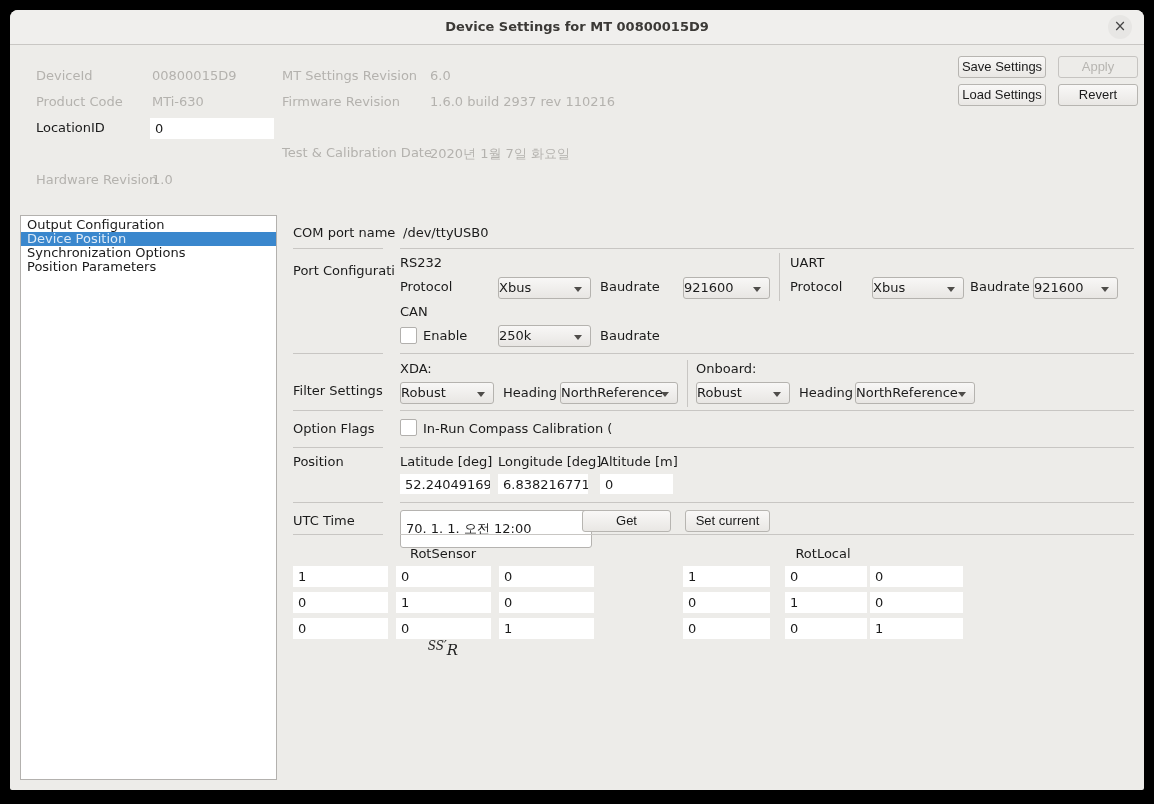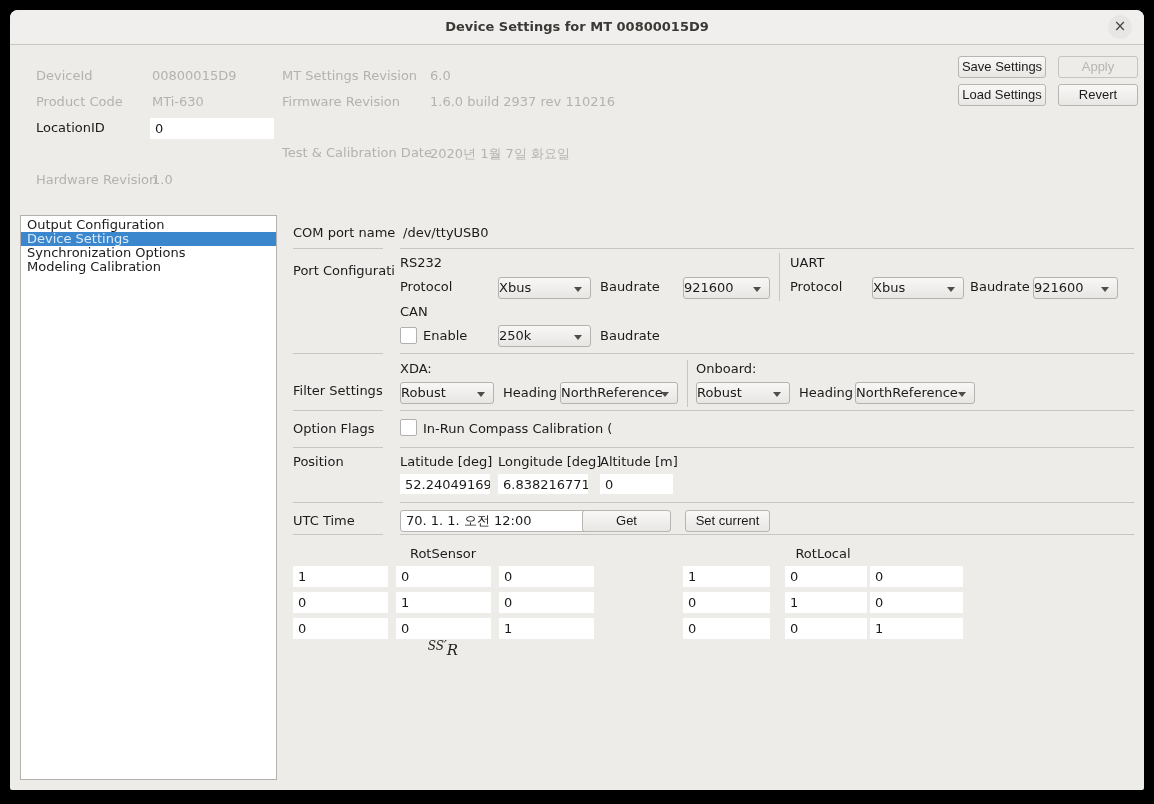--- a/index.html
+++ b/index.html
@@ -70,23 +70,23 @@
   <span class="abs gray" style="left:26px;top:162px">Hardware Revision</span>
   <span class="abs gray" style="left:142px;top:162px">1.0</span>
 
   <button class="btn" style="left:948px;top:46px;width:88px">Save Settings</button>
   <button class="btn disabled" style="left:1048px;top:46px;width:80px">Apply</button>
   <button class="btn" style="left:948px;top:74px;width:88px">Load Settings</button>
   <button class="btn" style="left:1048px;top:74px;width:80px">Revert</button>
 
   <div class="listbox">
     <div class="list-item">Output Configuration</div>
-    <div class="list-item selected">Device Settings</div>
+    <div class="list-item selected">Device Position</div>
     <div class="list-item">Synchronization Options</div>
-    <div class="list-item">Modeling Calibration</div>
+    <div class="list-item">Position Parameters</div>
   </div>
 
   <span class="abs" style="left:283px;top:215px">COM port name</span>
   <span class="abs" style="left:393px;top:215px">/dev/ttyUSB0</span>
   <div class="hsep" style="left:283px;top:238px;width:90px"></div>
   <div class="hsep" style="left:390px;top:238px;width:734px"></div>
 
   <span class="abs" style="left:283px;top:253px">Port Configurati</span>
   <span class="abs" style="left:390px;top:245px">RS232</span>
   <div class="vsep" style="left:769px;top:243px;height:48px"></div>
@@ -164,21 +164,21 @@
   <span class="abs" style="left:488px;top:444px">Longitude [deg]</span>
   <span class="abs" style="left:590px;top:444px">Altitude [m]</span>
   <input class="input" style="left: 390px; top: 464px; width: 90px; height: 20px;" value="52.24049169">
   <input class="input" style="left: 488px; top: 464px; width: 90px; height: 20px;" value="6.838216771">
   <input class="input" style="left: 590px; top: 464px; width: 73px; height: 20px;" value="0">
 
   <div class="hsep" style="left:283px;top:492px;width:90px"></div>
   <div class="hsep" style="left:390px;top:492px;width:734px"></div>
 
   <span class="abs" style="left:283px;top:503px">UTC Time</span>
-  <input class="input bordered" style="left: 390px; top: 500px; width: 192px; height: 22px;" value="70. 1. 1. 오전 12:00">
+  <input class="input bordered" style="left: 390px; top: 500px; width: 192px; height: 38px;" value="70. 1. 1. 오전 12:00">
   <button class="btn" style="left:572px;top:500px;width:89px">Get</button>
   <button class="btn" style="left:675px;top:500px;width:85px">Set current</button>
 
   <div class="hsep" style="left:283px;top:524px;width:90px"></div>
   <div class="hsep" style="left:390px;top:524px;width:734px"></div>
 
   <span class="mat-title" style="left:663px;top:536px;width:300px">RotLocal</span>
   <span class="mat-title" style="left:283px;top:536px;width:300px">RotSensor</span>
 
   <input class="input" style="left: 283px; top: 556px; width: 95px; height: 21px;" value="1">

